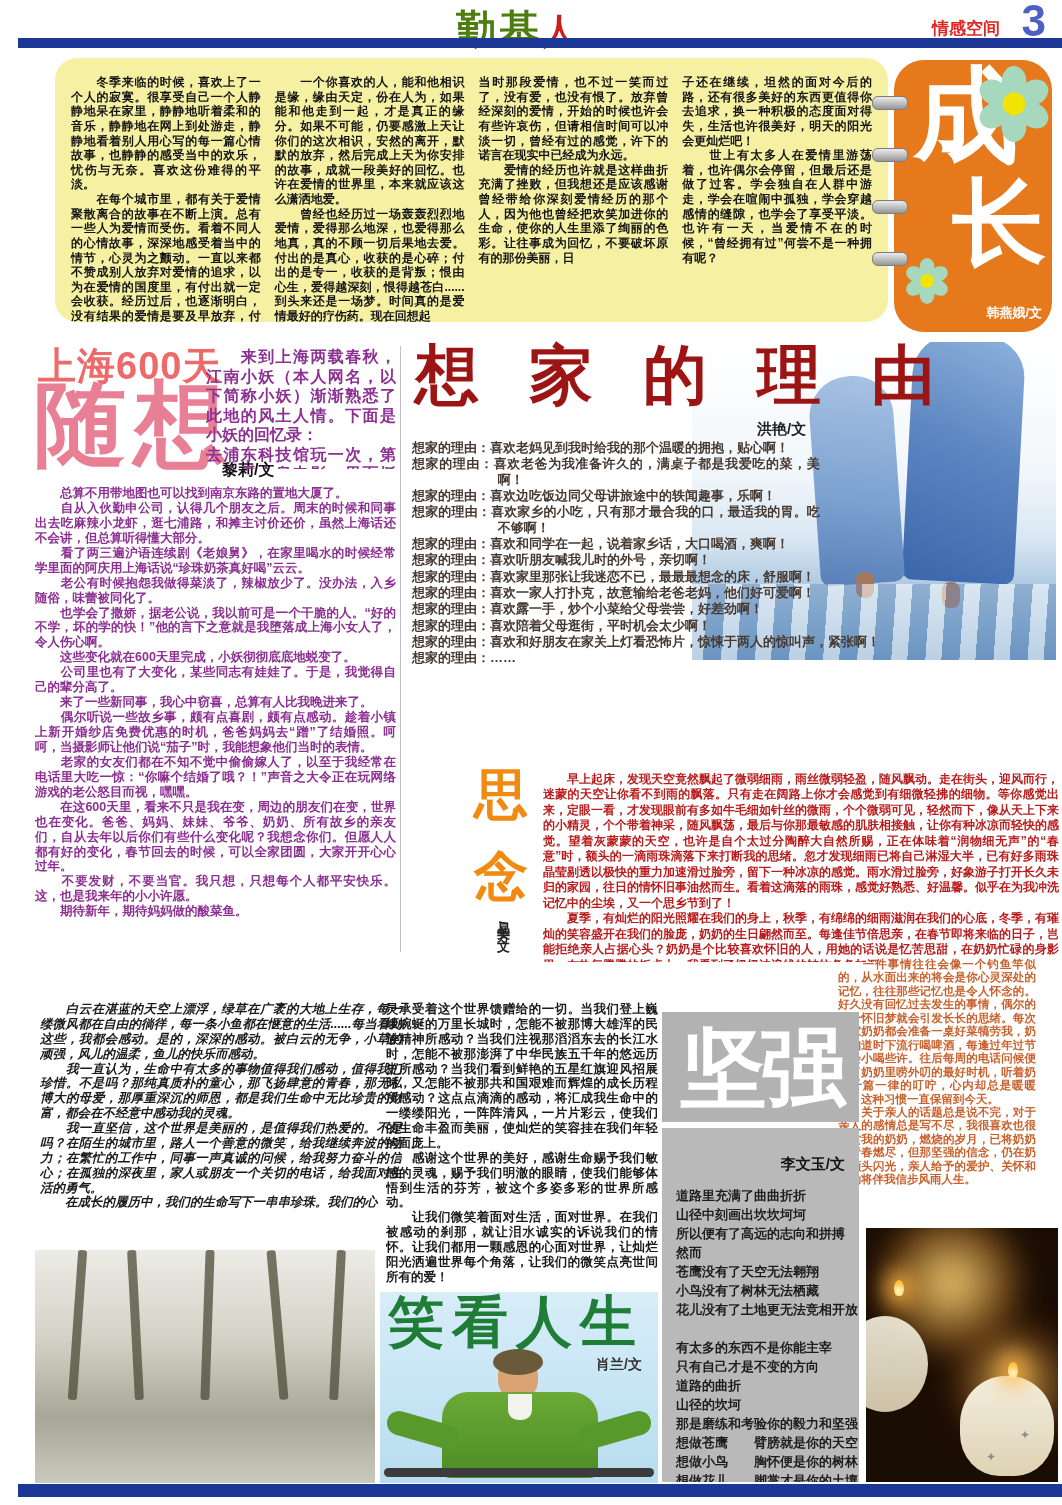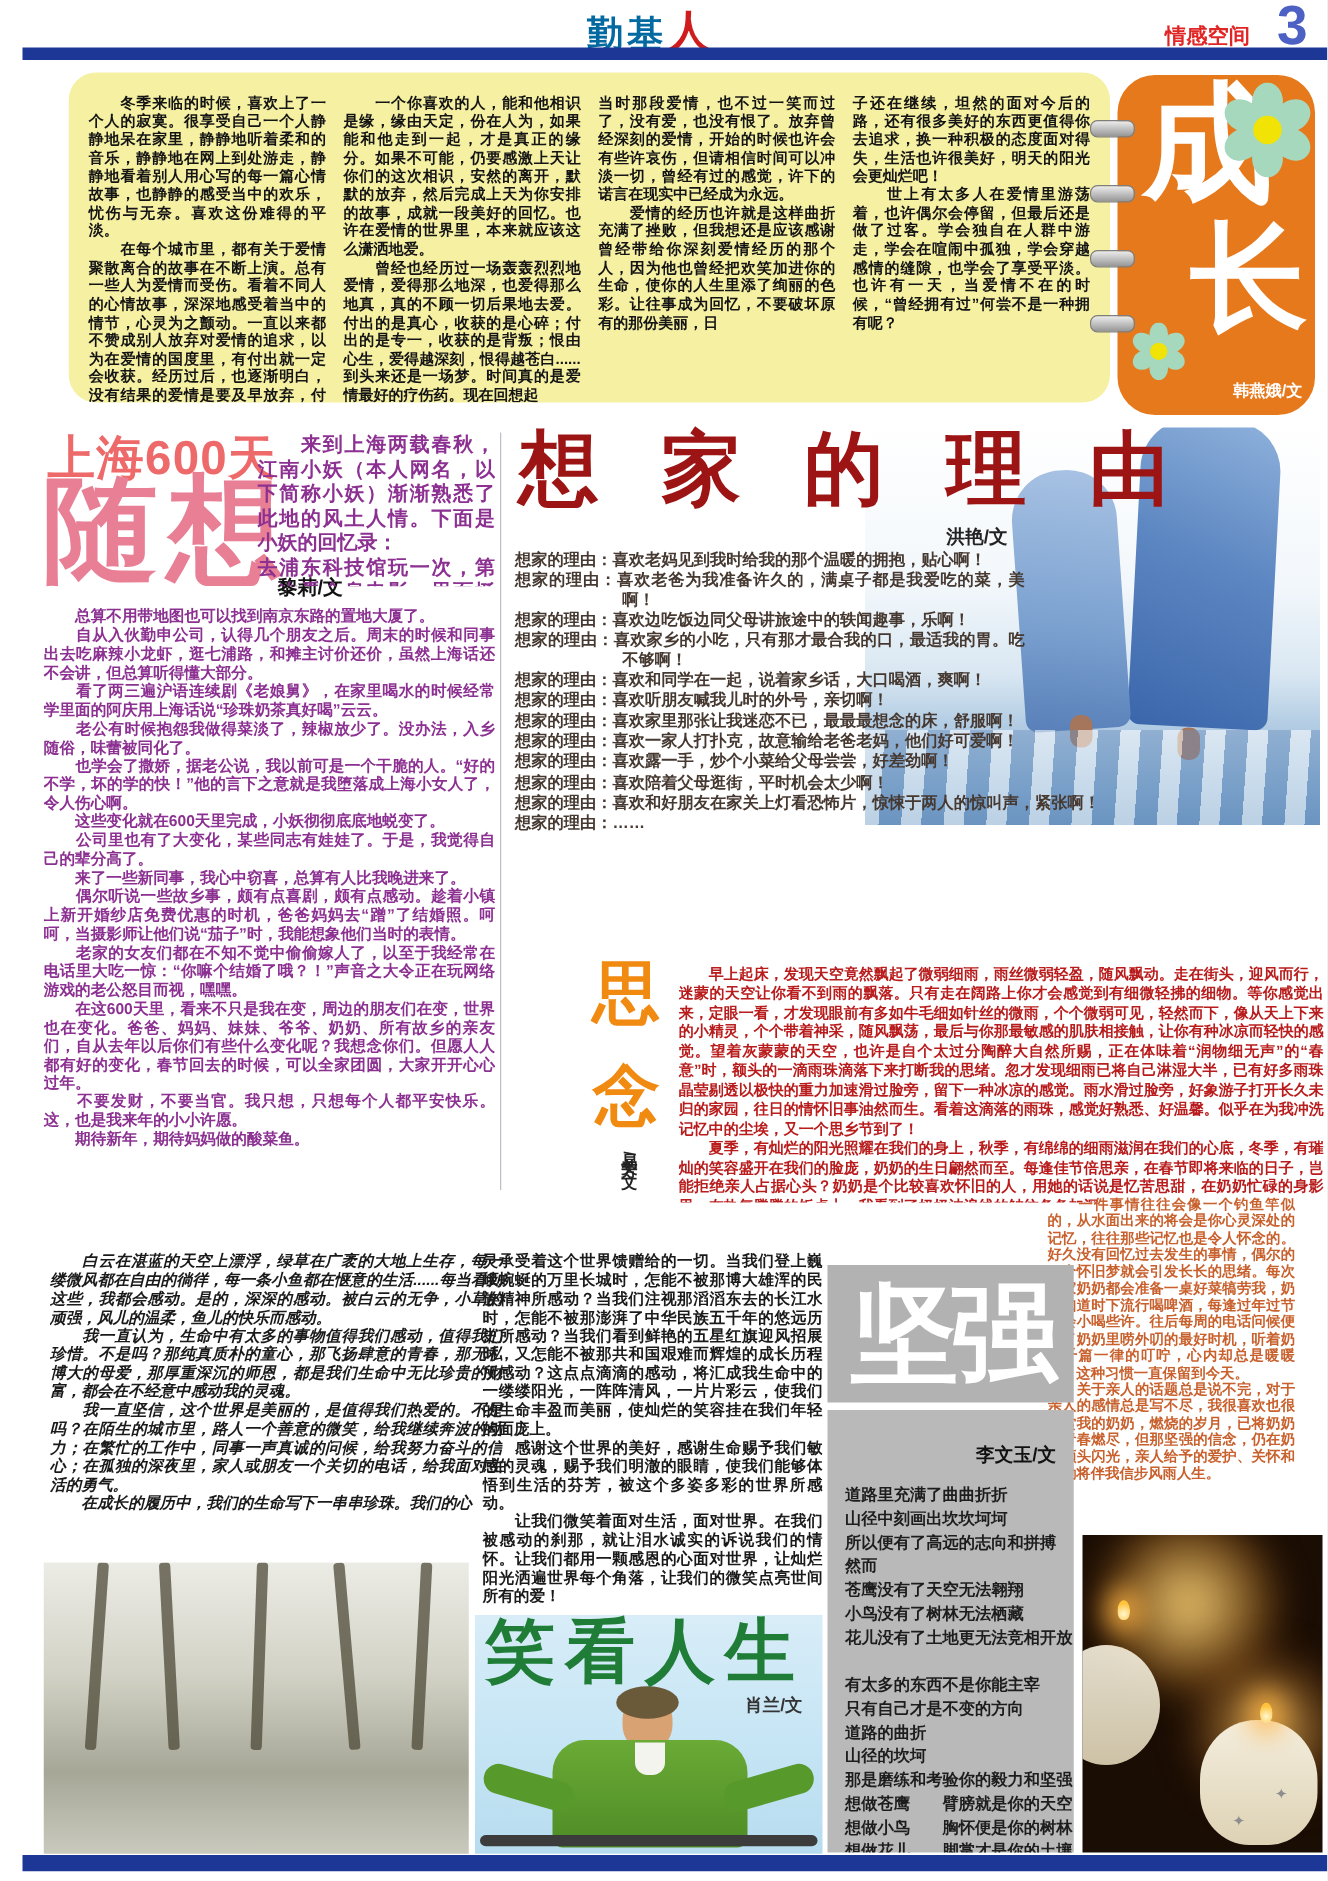--- a/index.html
+++ b/index.html
@@ -1,21 +1,21 @@
 <!DOCTYPE html>
 <html><head>
 <meta charset="utf-8">
 <style>
   html,body{margin:0;padding:0;background:#e8e8e8;}
   .page{position:relative;width:1062px;height:1505px;background:#ffffff;overflow:hidden;
         font-family:"Liberation Sans",sans-serif;}
 
   
   .masthead{position:absolute;top:2px;left:50%;transform:translateX(-62%);white-space:nowrap;}
-  .mh-blue{font-size:29px;font-weight:900;color:#0369a1;letter-spacing:3px;margin-top:32px;}
+  .mh-blue{font-size:40px;font-weight:900;color:#4d7c0f;letter-spacing:3px;margin-top:32px;}
   .mh-red{font-size:35px;font-weight:900;color:#cf1d1d;}
   .section-label{position:absolute;top:17px;right:62px;font-size:17px;font-weight:bold;color:#e02525;}
   .page-number{position:absolute;top:-4px;right:16px;font-size:44px;font-weight:bold;color:#4d61c4;}
   .topbar{position:absolute;left:18px;right:0;top:38px;height:10px;background:#1d3796;}
   .botbar{position:absolute;left:18px;right:0;top:1484px;height:13px;background:#1d3796;}
 
   
   .yellowbox{position:absolute;left:55px;top:58px;width:833px;height:264px;background:#f6f1a2;
              border-radius:22px;padding:17px 16px;box-sizing:border-box;overflow:hidden;}
   .ycols{display:flex;gap:14px;}

